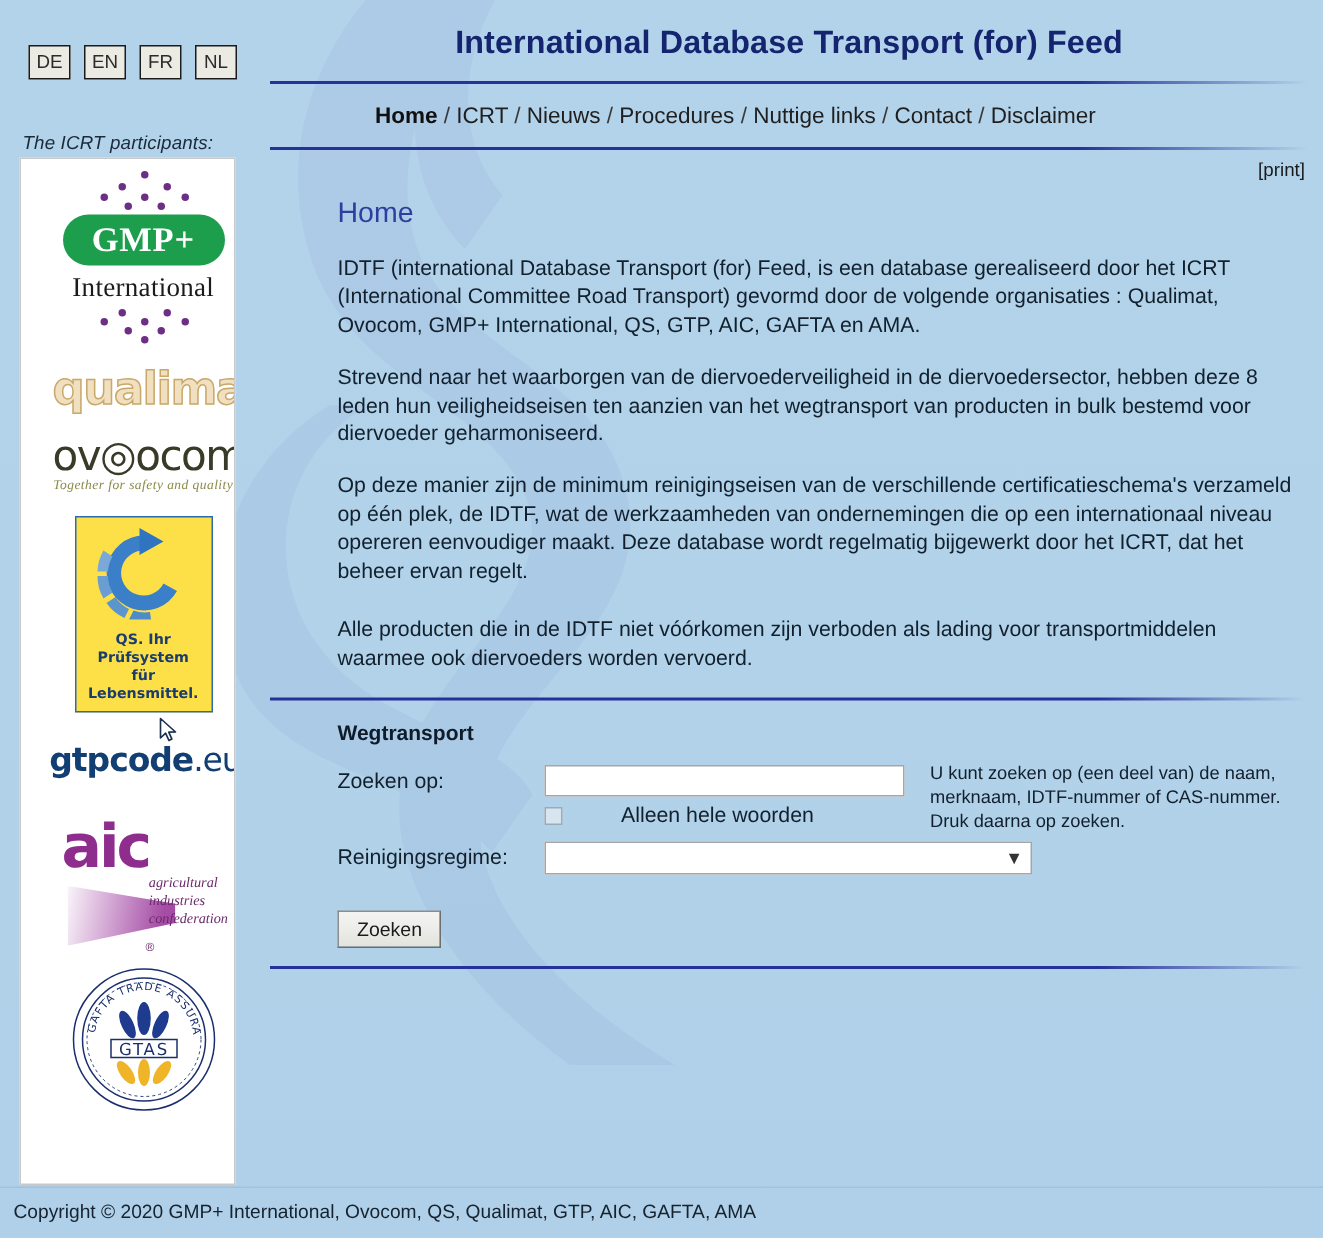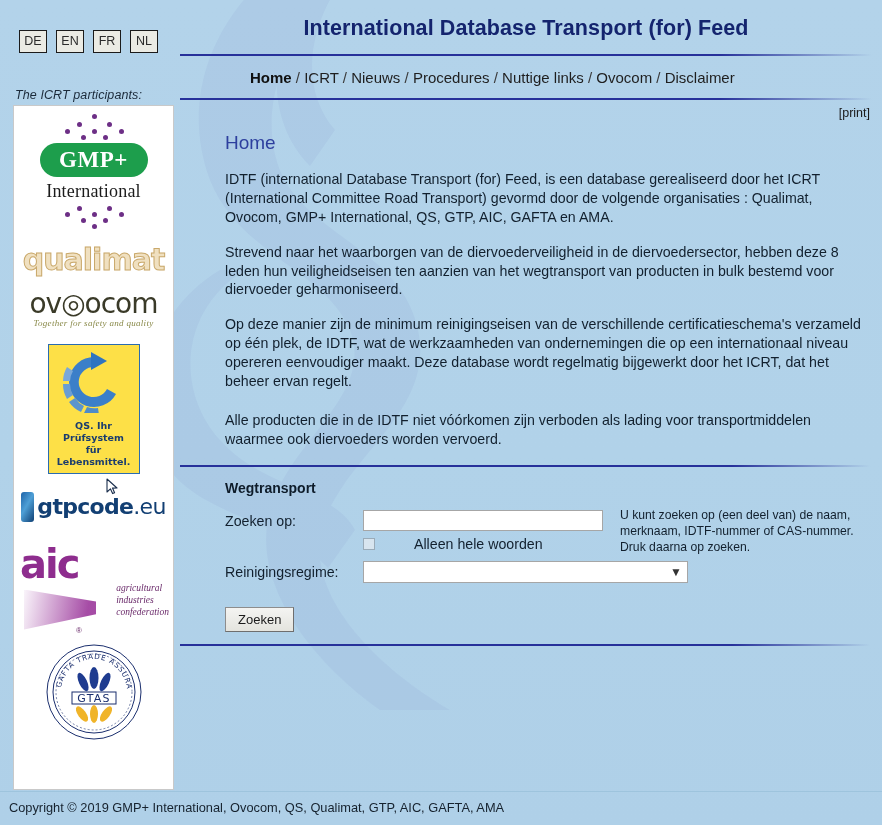--- a/index.html
+++ b/index.html
@@ -42,24 +42,25 @@
     cursor: pointer;
     line-height: 1;
   }
   #participants-label {
     position: absolute; left: 15px; top: 88px;
     font-style: italic; font-size: 12.5px; color: #1b2a3a;
     letter-spacing: .1px;
   }
   #logo-box {
     position: absolute; left: 13px; top: 105px;
-    width: 161px; height: 685px;
+    width: 144px; height: 685px;
     background: #ffffff;
     border: 1px solid #c9c9c9;
     overflow: hidden;
+    padding-left: 21px;
   }
 
   
   .gmp-wrap { padding-top: 8px; width:100%; text-align:center; position:relative; }
   .dotgrid { height: 26px; position: relative; margin: 0 auto 3px; width: 86px; }
   .dotgrid i { position:absolute; width:5px; height:5px; border-radius:50%; background:#6d2f86; display:block; }
   .gmp-pill {
     margin: 0 auto; width: 108px; height: 34px; border-radius: 17px;
     background: #1d9e4c; color: #fff;
     font-family: "Liberation Serif", serif; font-weight: bold; font-size: 23px;
@@ -351,21 +352,21 @@
       <a href="#" class="active">Home</a>
       <span class="sep">/</span>
       <a href="#">ICRT</a>
       <span class="sep">/</span>
       <a href="#">Nieuws</a>
       <span class="sep">/</span>
       <a href="#">Procedures</a>
       <span class="sep">/</span>
       <a href="#">Nuttige links</a>
       <span class="sep">/</span>
-      <a href="#">Ovocom</a>
+      <a href="#">Contact</a>
       <span class="sep">/</span>
       <a href="#">Disclaimer</a>
     </div>
 
     <div class="hr"></div>
 
     <div id="print-row">
       <a href="#" style="color:#1a1a1a;text-decoration:none">[print]</a>
     </div>
 
@@ -404,19 +405,19 @@
       <div class="hint">U kunt zoeken op (een deel van) de naam, merknaam, IDTF-nummer of CAS-nummer. Druk daarna op zoeken.</div>
 
       <button id="search-btn">Zoeken</button>
     </div>
 
 
     <div id="bottom-rule"></div>
   </div>
 
   <div id="footer-sep"></div>
-  <div id="copyright">Copyright © 2019 GMP+ International, Ovocom, QS, Qualimat, GTP, AIC, GAFTA, AMA</div>
+  <div id="copyright">Copyright © 2020 GMP+ International, Ovocom, QS, Qualimat, GTP, AIC, GAFTA, AMA</div>
 
   <svg id="cursor" viewBox="0 0 14 18">
     <path d="M1 1 L1 14 L4.4 10.8 L6.6 15.6 L8.6 14.7 L6.5 10.1 L11 10 Z" fill="#ffffff" stroke="#1b2f4e" stroke-width="1.1" stroke-linejoin="round"></path>
   </svg>
 
 </div>
 
 </body></html>

